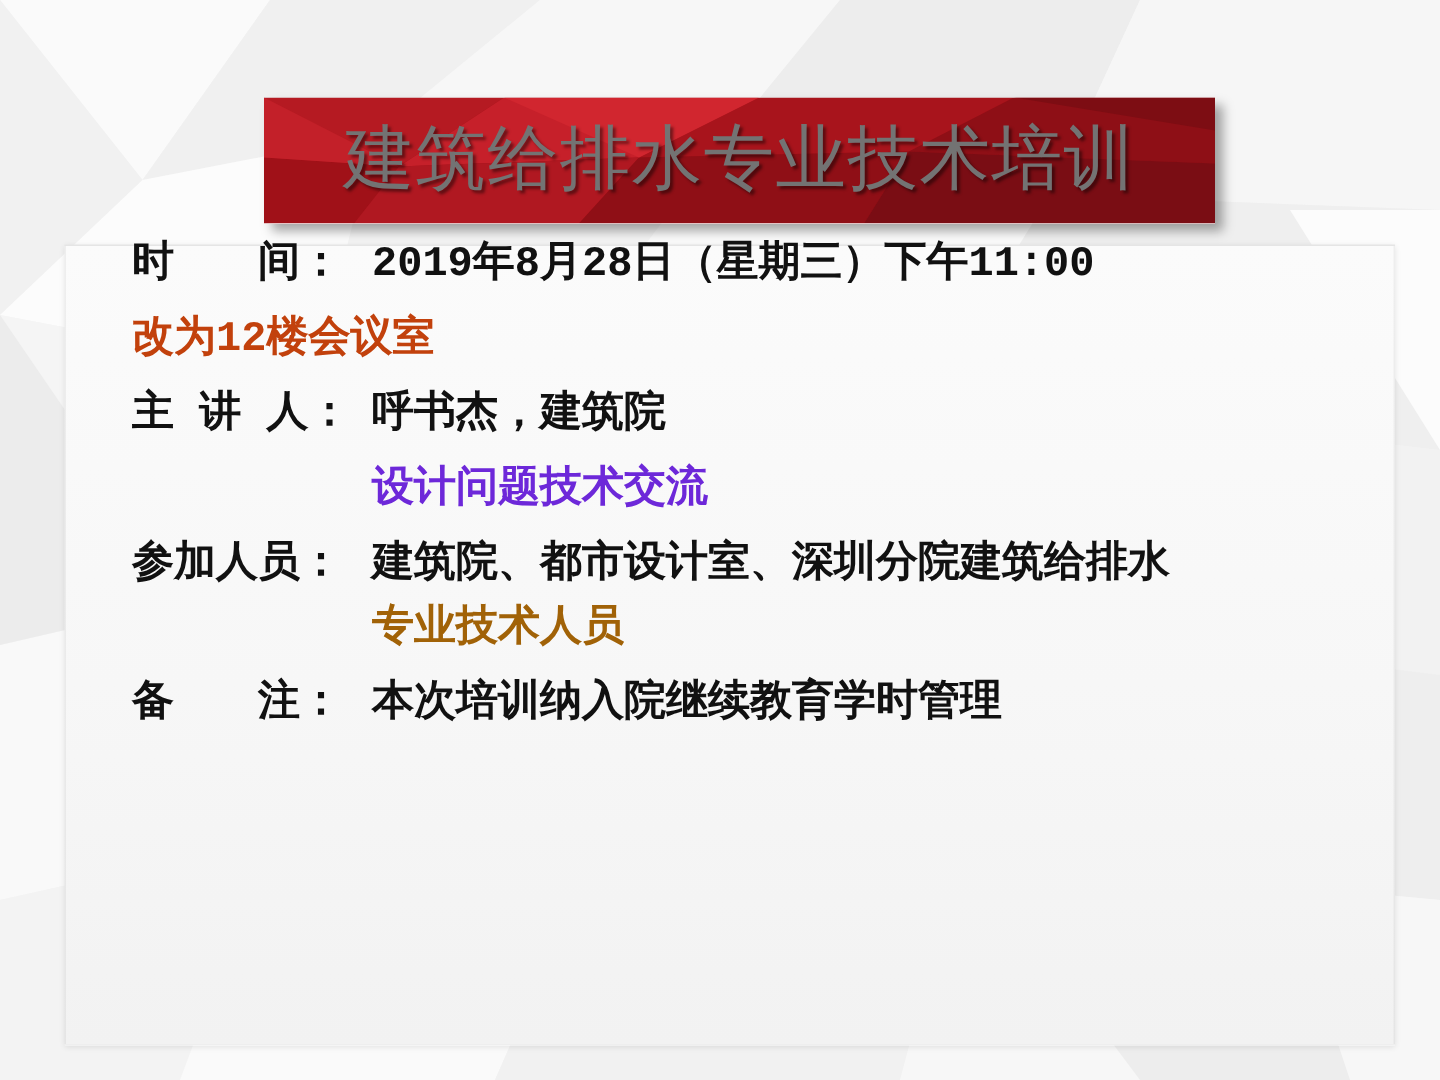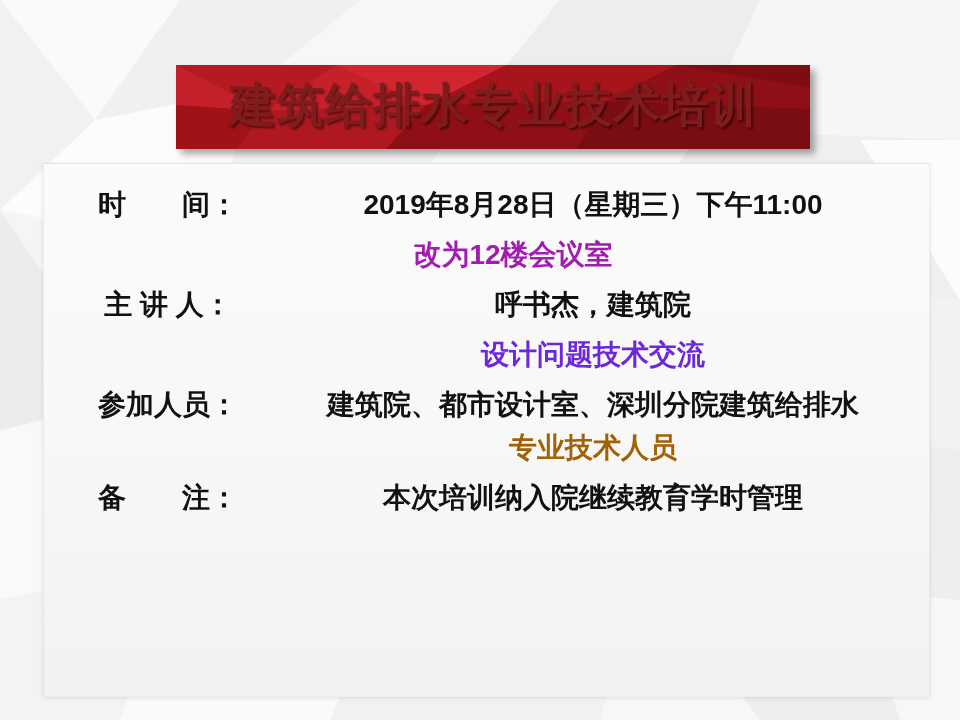--- a/index.html
+++ b/index.html
@@ -37,61 +37,60 @@
     position:absolute;
     left:176px; top:65px;
     width:634px; height:84px;
     box-shadow:5px 5px 7px rgba(0,0,0,.35);
     overflow:hidden;
   }
   #banner-poly { position:absolute; inset:0; width:634px; height:84px; }
   #title-text {
     position:absolute; inset:0;
     display:flex; align-items:center; justify-content:center;
-    color:#7f1d1d;
+    color:#737373;
     font-family:"DejaVu Sans", sans-serif;
-    font-weight:700;
+    font-weight:400;
     font-size:47px;
     letter-spacing:1px;
     text-shadow:2px 2px 2px rgba(0,0,0,.45);
     white-space:nowrap;
     padding-bottom:3px;
   }
 
   
   #body-rows {
     position:absolute;
-    left:88px; top:188px;
+    left:88px; top:160px;
     width:850px;
-    font-family:Liberation Sans, sans-serif;
+    font-family:Liberation Mono, monospace;
     font-weight:700;
     font-size:28px;
     color:#111111;
-    text-align:center;
   }
   .row {
     display:flex;
     align-items:flex-start;
     margin-bottom:17px;
     line-height:1.18;
     white-space:nowrap;
   }
   .row.wrapped { margin-bottom:10px; }
   .row-label {
     flex:0 0 auto;
     width:160px;
     color:#111111;
     letter-spacing:0;
   }
   .row-value {
     flex:1 1 auto;
     color:#111111;
     white-space:nowrap;
   }
-  .row-value.red  { color:#a21caf; }
+  .row-value.red  { color:#c2410c; }
   .row-value.blue { color:#1560e0; }
 
   .cont-line {
     margin-left:160px;
     margin-bottom:17px;
     line-height:1.18;
     white-space:nowrap;
   }
   .cont-line.blue { color:#6d28d9; }
   .cont-line.black { color:#a16207; }

